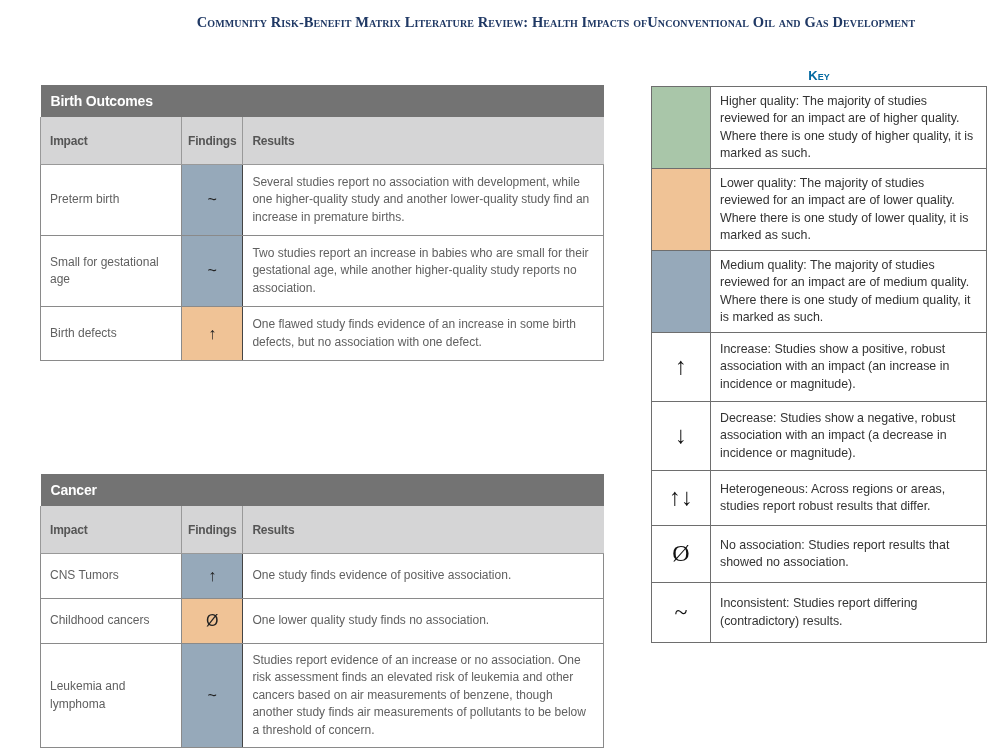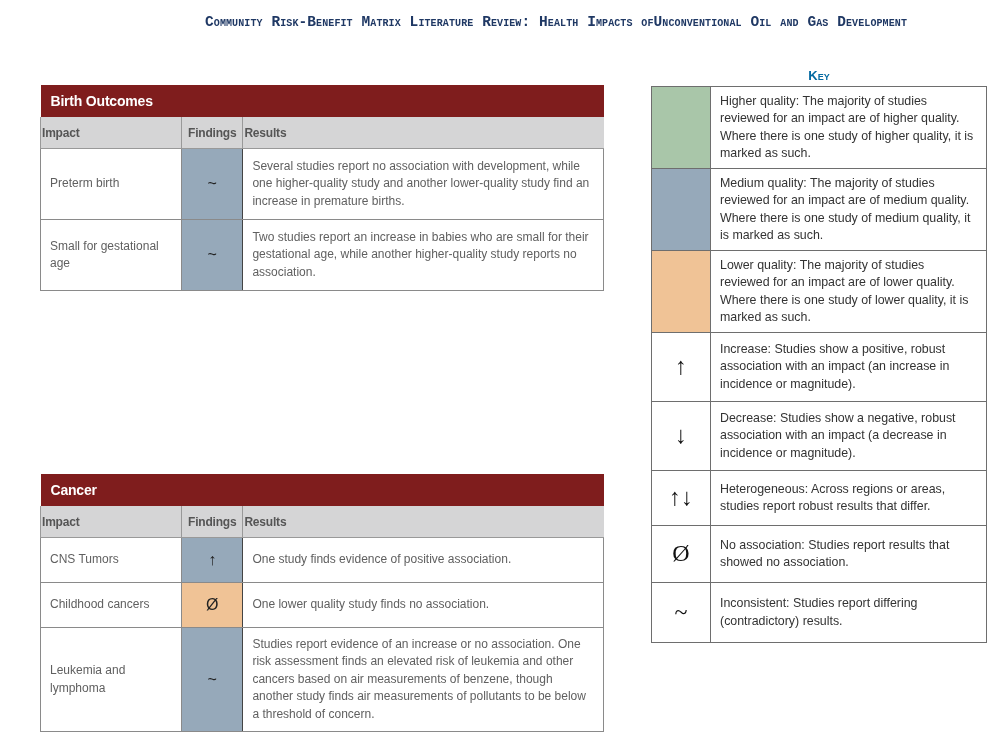--- a/index.html
+++ b/index.html
@@ -1,40 +1,40 @@
 <!DOCTYPE html>
 <html><head>
 <meta charset="utf-8">
 <style>
   html, body { margin: 0; padding: 0; background: #ffffff; }
   body { width: 1000px; height: 751px; position: relative; overflow: hidden; font-family: "Liberation Sans", sans-serif; }
 
   .doc-title {
     position: absolute; left: 0; top: 14px; width: 1000px; text-align: center;
-    color: #1f3864; font-family: Liberation Mono, monospace; font-weight: bold;
+    color: #1f3864; font-family: Liberation Serif, serif; font-weight: bold;
     font-size: 14.5px; font-variant: small-caps; letter-spacing: 0.1px;
   }
   .doc-title span { padding-left: 112px; }
 
   .matrix { position: absolute; left: 40px; width: 564px; border-collapse: collapse; color: #555; }
   .matrix.birth { top: 85px; }
   .matrix.cancer { top: 474px; }
   .matrix .sec-head {
-    background: #7f1d1d; color: #ffffff; font-weight: bold; font-size: 14px;
+    background: #737373; color: #ffffff; font-weight: bold; font-size: 14px;
     height: 32px; padding: 0 10px; text-align: left;
     font-family: "Liberation Sans Narrow", "Liberation Sans", sans-serif;
     letter-spacing: -0.2px;
   }
   .matrix .col-head th {
     background: #d5d5d6; color: #555; font-size: 12px; font-weight: bold; text-align: left;
-    height: 31px; padding: 0 1px; border-left: 1px solid #999; border-bottom: 1px solid #999;
+    height: 31px; padding: 0 9px; border-left: 1px solid #999; border-bottom: 1px solid #999;
     letter-spacing: -0.2px;
   }
   .matrix .col-head th.c-imp { border-left: 1px solid #999; width: 122px; }
-  .matrix .col-head th.c-find { width: 40px; padding: 0 6px; }
+  .matrix .col-head th.c-find { width: 40px; padding: 8px 6px; }
   .matrix td {
     border: 1px solid #8a8a8a; font-size: 12px; line-height: 17.5px; vertical-align: middle;
     padding: 0 9px; color: #555;
   }
   .matrix td.imp { width: 122px; color: #606060; }
   .matrix td.find { width: 40px; text-align: center; color: #222; font-size: 16px; padding: 0; border-left: 1px solid #444; border-right: 1px solid #444; }
   .matrix td.res { color: #606060; }
   .find.medium { background: #96a9ba; }
   .find.lower { background: #f0c396; }
 
@@ -68,20 +68,25 @@
   <tr style="height:71px">
     <td class="imp">Preterm birth</td>
     <td class="find medium">~</td>
     <td class="res">Several studies report no association with development, while one higher-quality study and another lower-quality study find an increase in premature births.</td>
   </tr>
   <tr style="height:71px">
     <td class="imp">Small for gestational age</td>
     <td class="find medium">~</td>
     <td class="res">Two studies report an increase in babies who are small for their gestational age, while another higher-quality study reports no association.</td>
   </tr>
+  <tr style="height:54px">
+    <td class="imp">Birth defects</td>
+    <td class="find lower">↑</td>
+    <td class="res">One flawed study finds evidence of an increase in some birth defects, but no association with one defect.</td>
+  </tr>
 </tbody>
   </table>
 
 <table class="matrix cancer">
   <tbody>
       <tr>
         <th class="sec-head" colspan="3">Cancer</th>
       </tr>
   <tr class="col-head">
     <th class="c-imp">Impact</th>
@@ -107,26 +112,26 @@
   </table>
 
 <div class="key-title">Key</div>
 <table class="key">
   <tbody>
       <tr style="height:82px">
     <td class="sw higher"></td>
     <td>Higher quality: The majority of studies reviewed for an impact are of higher quality. Where there is one study of higher quality, it is marked as such.</td>
   </tr>
   <tr style="height:82px">
+    <td class="sw lower"></td>
+    <td>Lower quality: The majority of studies reviewed for an impact are of lower quality. Where there is one study of lower quality, it is marked as such.</td>
+  </tr>
+  <tr style="height:82px">
     <td class="sw medium"></td>
     <td>Medium quality: The majority of studies reviewed for an impact are of medium quality. Where there is one study of medium quality, it is marked as such.</td>
-  </tr>
-  <tr style="height:82px">
-    <td class="sw lower"></td>
-    <td>Lower quality: The majority of studies reviewed for an impact are of lower quality. Where there is one study of lower quality, it is marked as such.</td>
   </tr>
   <tr style="height:69px">
     <td class="sw">↑</td>
     <td>Increase: Studies show a positive, robust association with an impact (an increase in incidence or magnitude).</td>
   </tr>
   <tr style="height:69px">
     <td class="sw">↓</td>
     <td>Decrease: Studies show a negative, robust association with an impact (a decrease in incidence or magnitude).</td>
   </tr>
   <tr style="height:55px">

